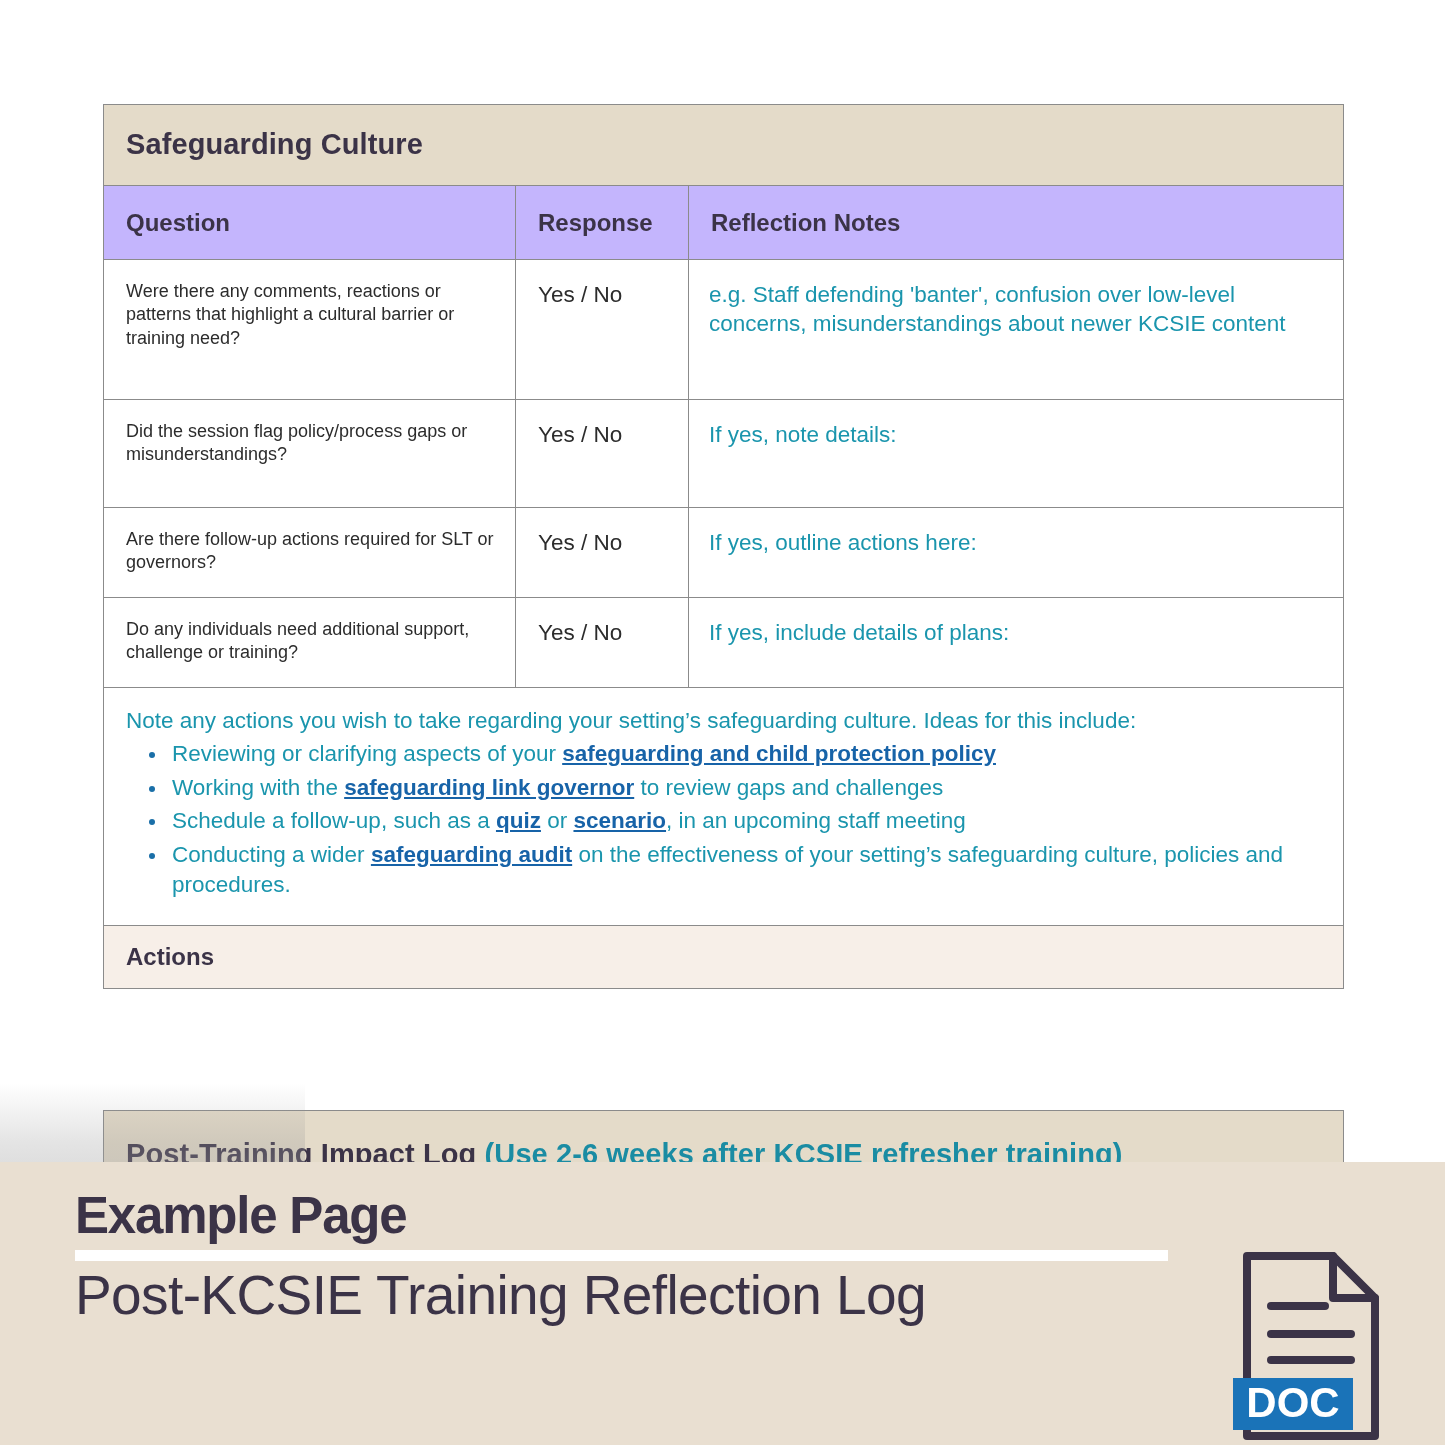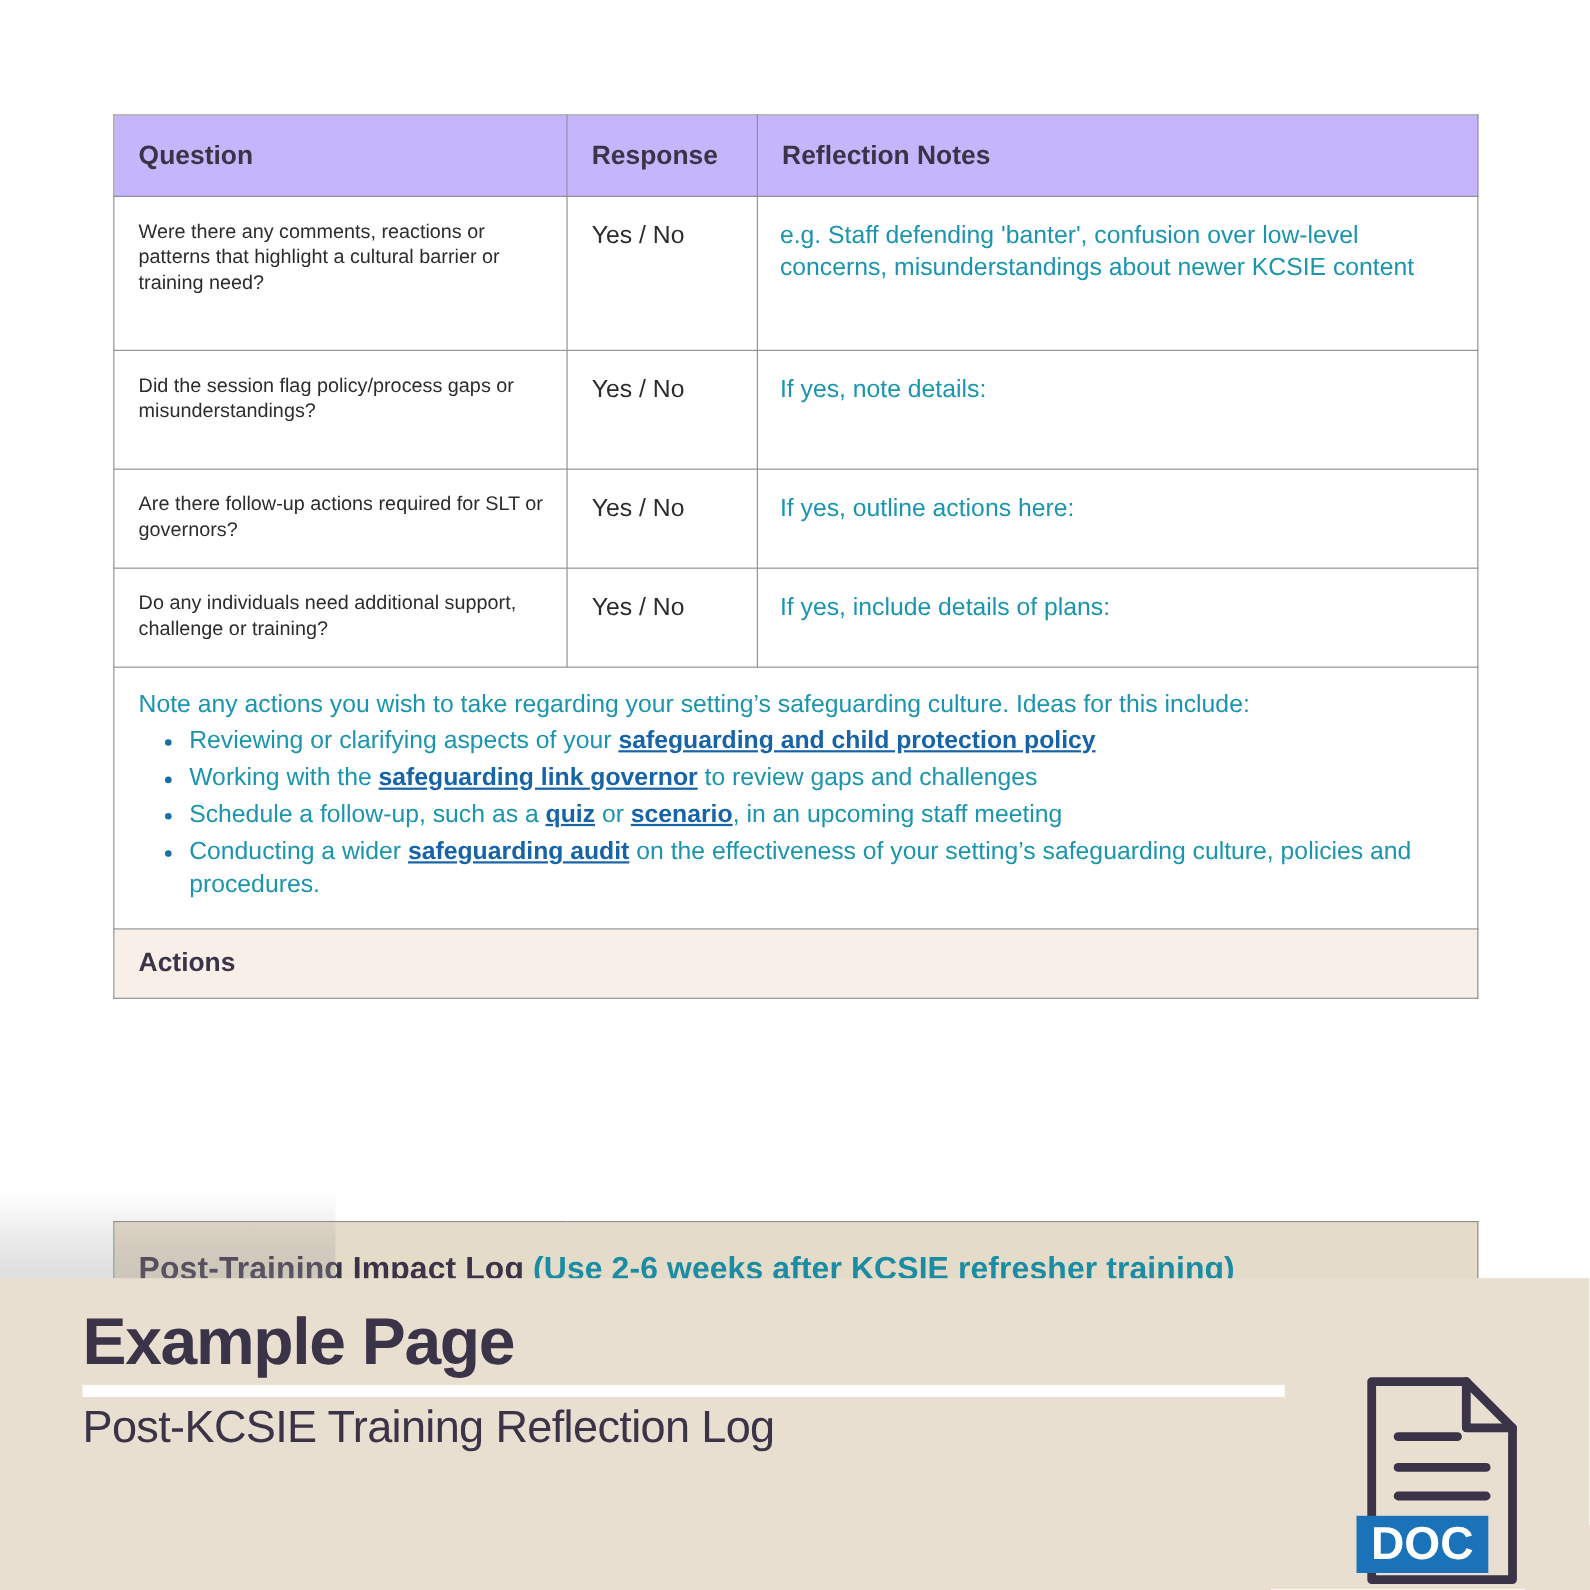--- a/index.html
+++ b/index.html
@@ -178,36 +178,36 @@
     background: #e9dfd1;
   }
   .footer-inner {
     position: absolute;
     left: 75px;
     top: 28px;
     width: 1300px;
     height: 230px;
   }
   .footer-title {
-    font-size: 60px;
+    font-size: 51px;
     font-weight: bold;
     color: #3b3347;
     line-height: 1.0;
     letter-spacing: -1.2px;
     margin: 0;
     white-space: nowrap;
   }
   .footer-rule {
     width: 1093px;
     height: 11px;
     background: #ffffff;
     margin: 9px 0 6px 0;
   }
   .footer-subtitle {
-    font-size: 41px;
+    font-size: 55px;
     color: #3b3347;
     line-height: 1.05;
     letter-spacing: -0.6px;
     margin: 0;
     white-space: nowrap;
   }
 
   
   .doc-icon {
     position: absolute;
@@ -223,20 +223,25 @@
 <div class="page">
 
   <table class="doc-table" id="table-safeguarding">
     <colgroup>
       <col class="col-question">
       <col class="col-response">
       <col class="col-notes">
     </colgroup>
     <tbody>
 
+      <tr>
+        <td class="section-title-cell" colspan="3">
+          <div class="section-title">Safeguarding Culture</div>
+        </td>
+      </tr>
 
       <tr>
         <td class="col-head">
           <span class="col-head-text">Question</span>
         </td>
         <td class="col-head">
           <span class="col-head-text">Response</span>
         </td>
         <td class="col-head">
           <span class="col-head-text">Reflection Notes</span>

